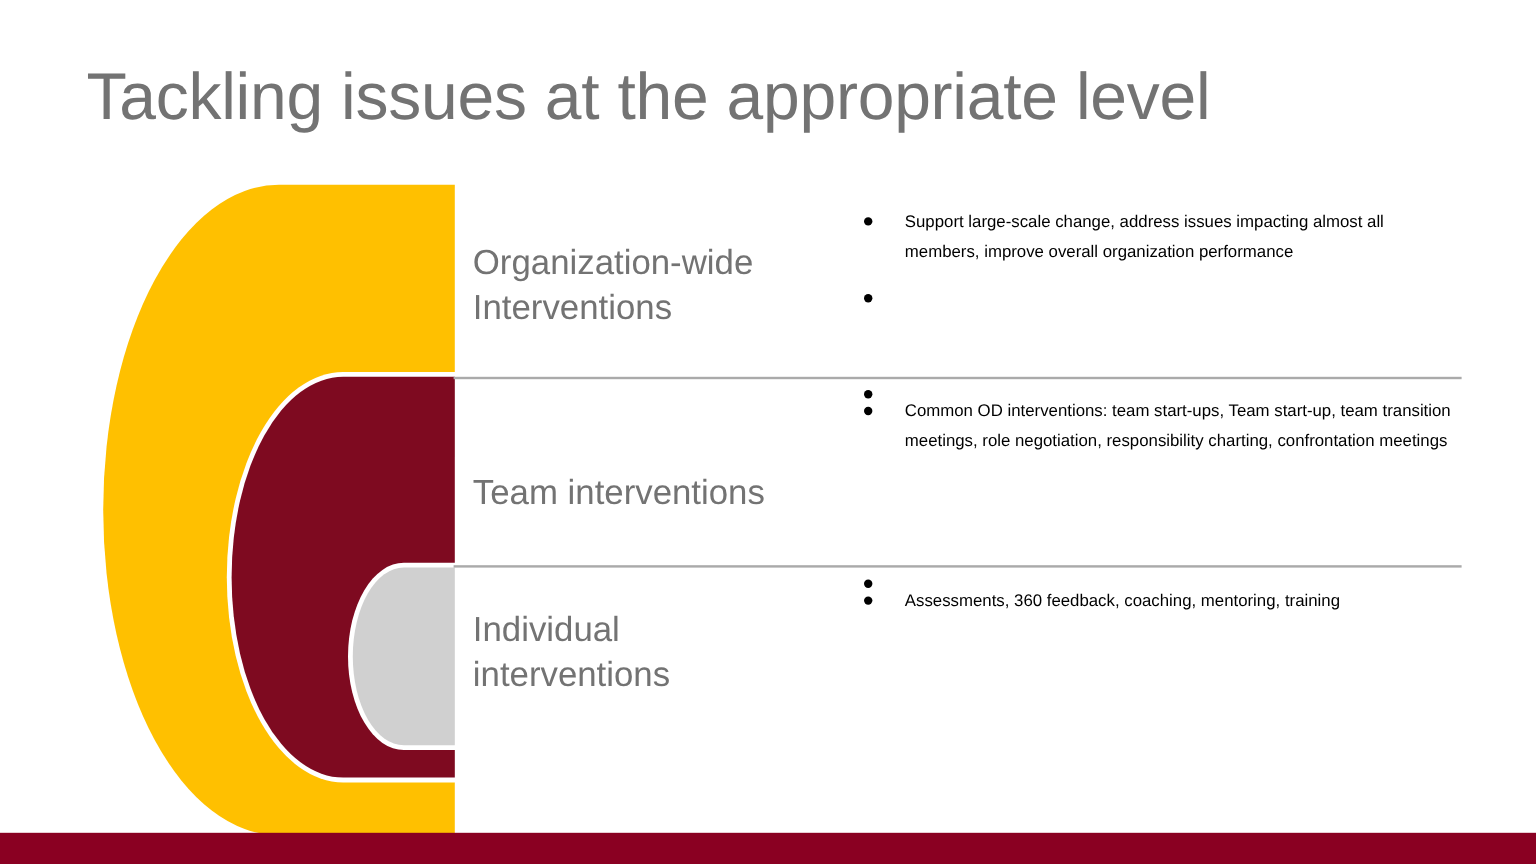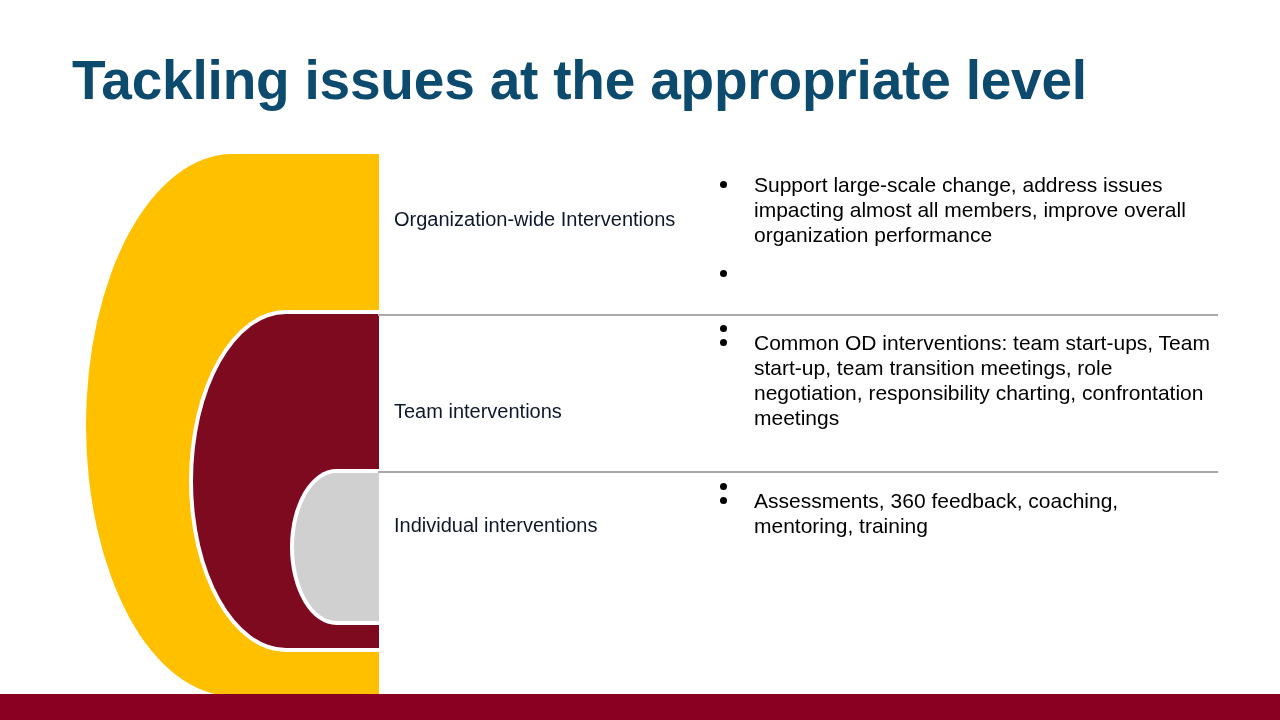--- a/index.html
+++ b/index.html
@@ -21,22 +21,22 @@
   }
 
   
   .slide-title {
     position: absolute;
     left: 72px;
     top: 48px;
     width: 1130px;
     font-size: 55px;
     line-height: 64px;
-    color: #0c4a6e;
-    font-weight: bold;
+    color: #737373;
+    font-weight: normal;
     letter-spacing: -0.2px;
     white-space: nowrap;
   }
 
   
   .rings {
     position: absolute;
     left: 0px;
     top: 140px;
     width: 400px;
@@ -88,41 +88,41 @@
     background: #aaaaaa;
   }
   .divider-1 { top: 314px; }
   .divider-2 { top: 471px; }
 
   .row-label {
     position: absolute;
     left: 16px;
     top: 0;
     width: 290px;
-    font-size: 20px;
+    font-size: 29px;
     line-height: 38px;
-    color: #0f172a;
+    color: #737373;
   }
   .row-1 .row-label { top: 28px; }
   .row-2 .row-label { top: 36px; margin-top: 40px; }
   .row-3 .row-label { top: 32px; }
 
   .bullets {
     position: absolute;
     left: 330px;
     top: 0;
     width: 510px;
     margin: 0;
     padding: 0;
     list-style: none;
   }
   .bullet {
     position: relative;
     padding-left: 46px;
-    font-size: 21px;
+    font-size: 14px;
     line-height: 25px;
     color: #000000;
     margin-bottom: 14px;
   }
   .bullet .dot {
     position: absolute;
     left: 12px;
     top: 9px;
     width: 7px;
     height: 7px;

